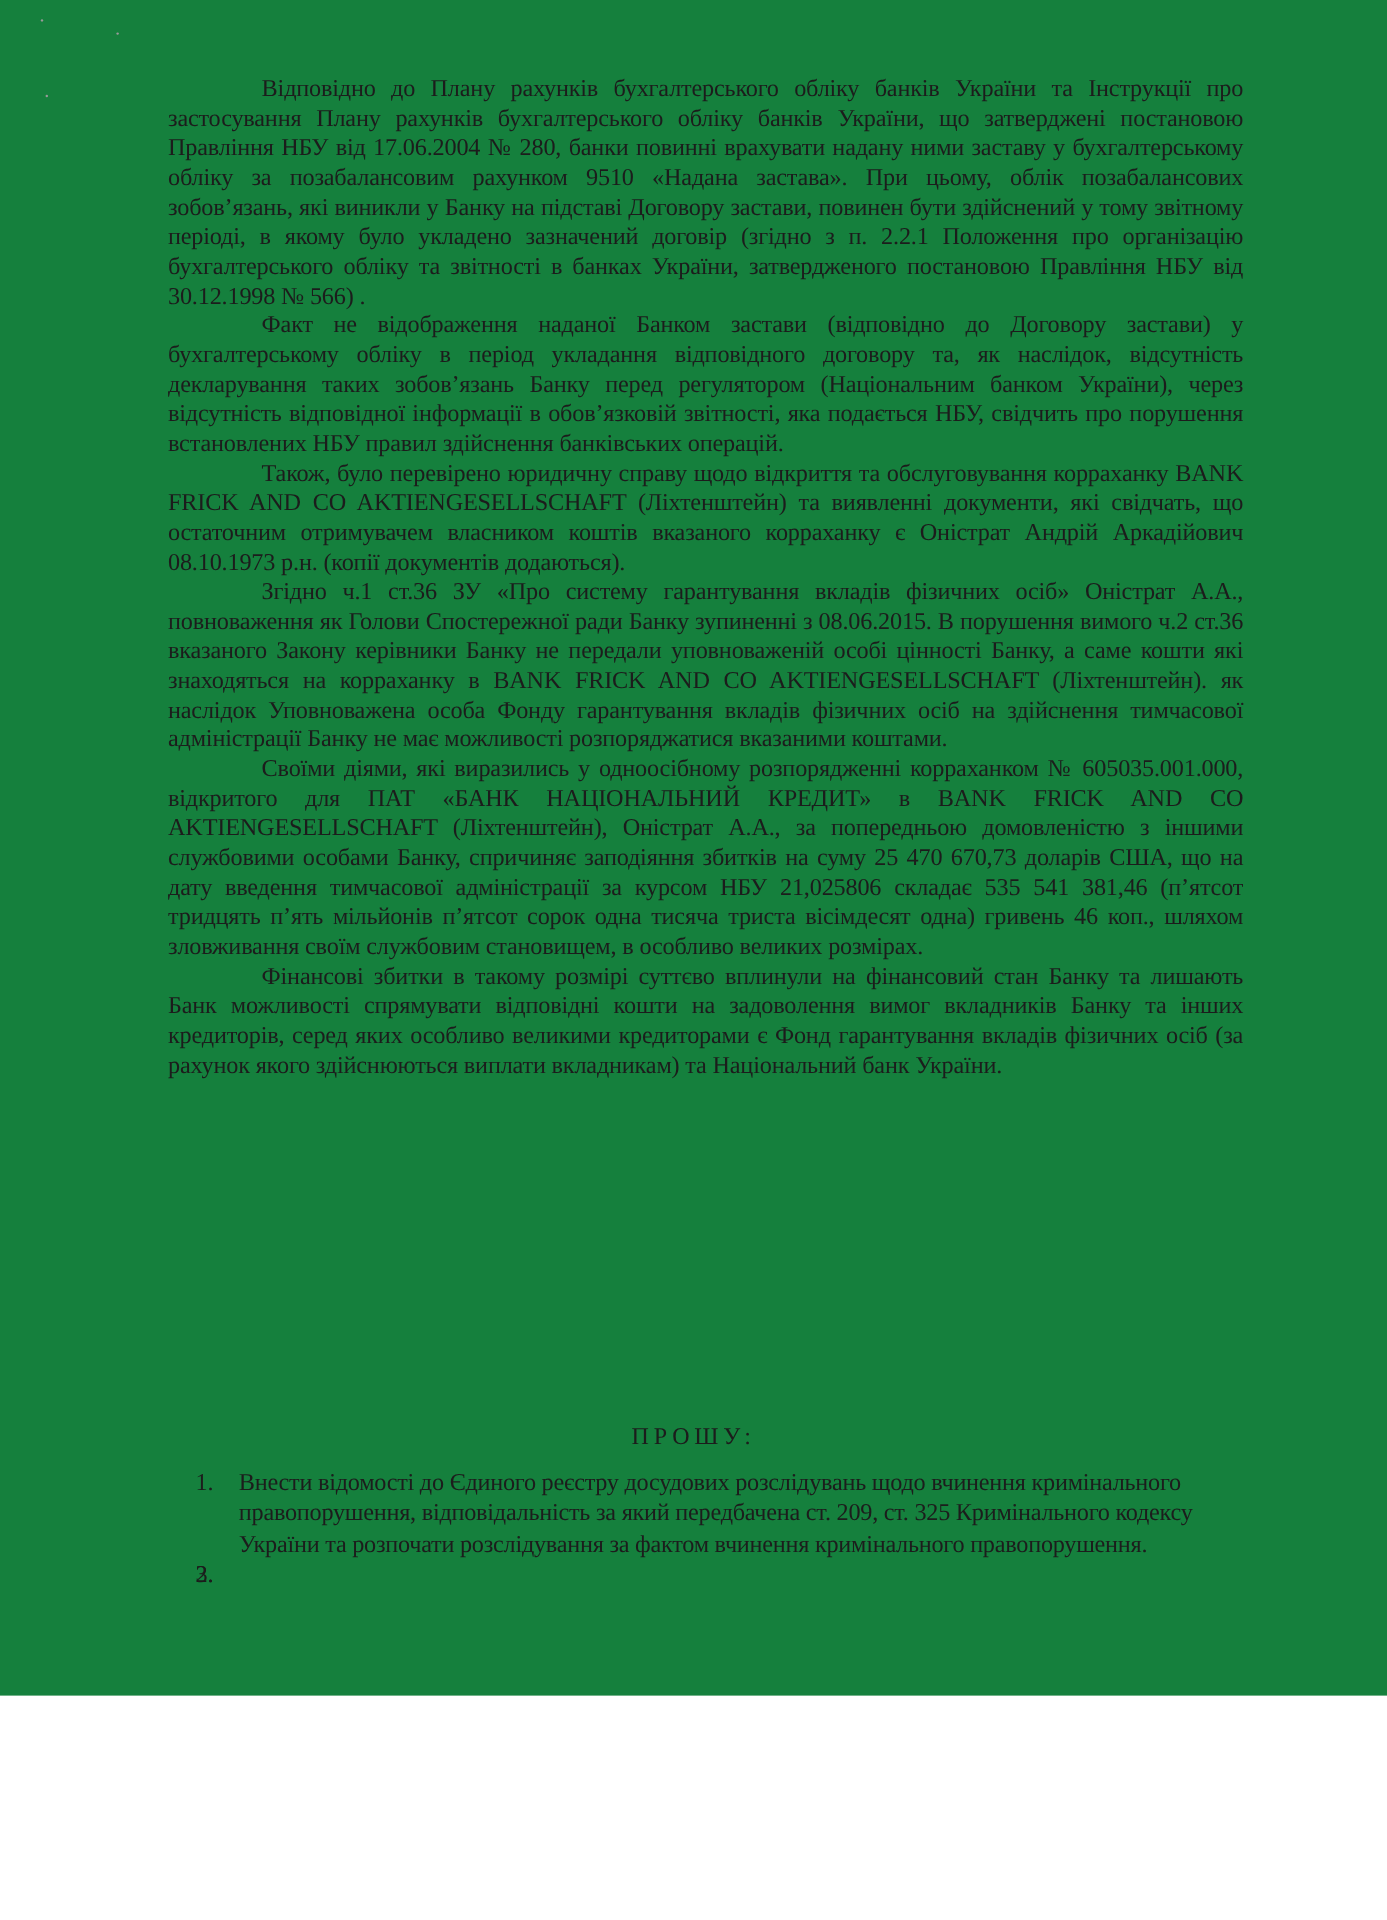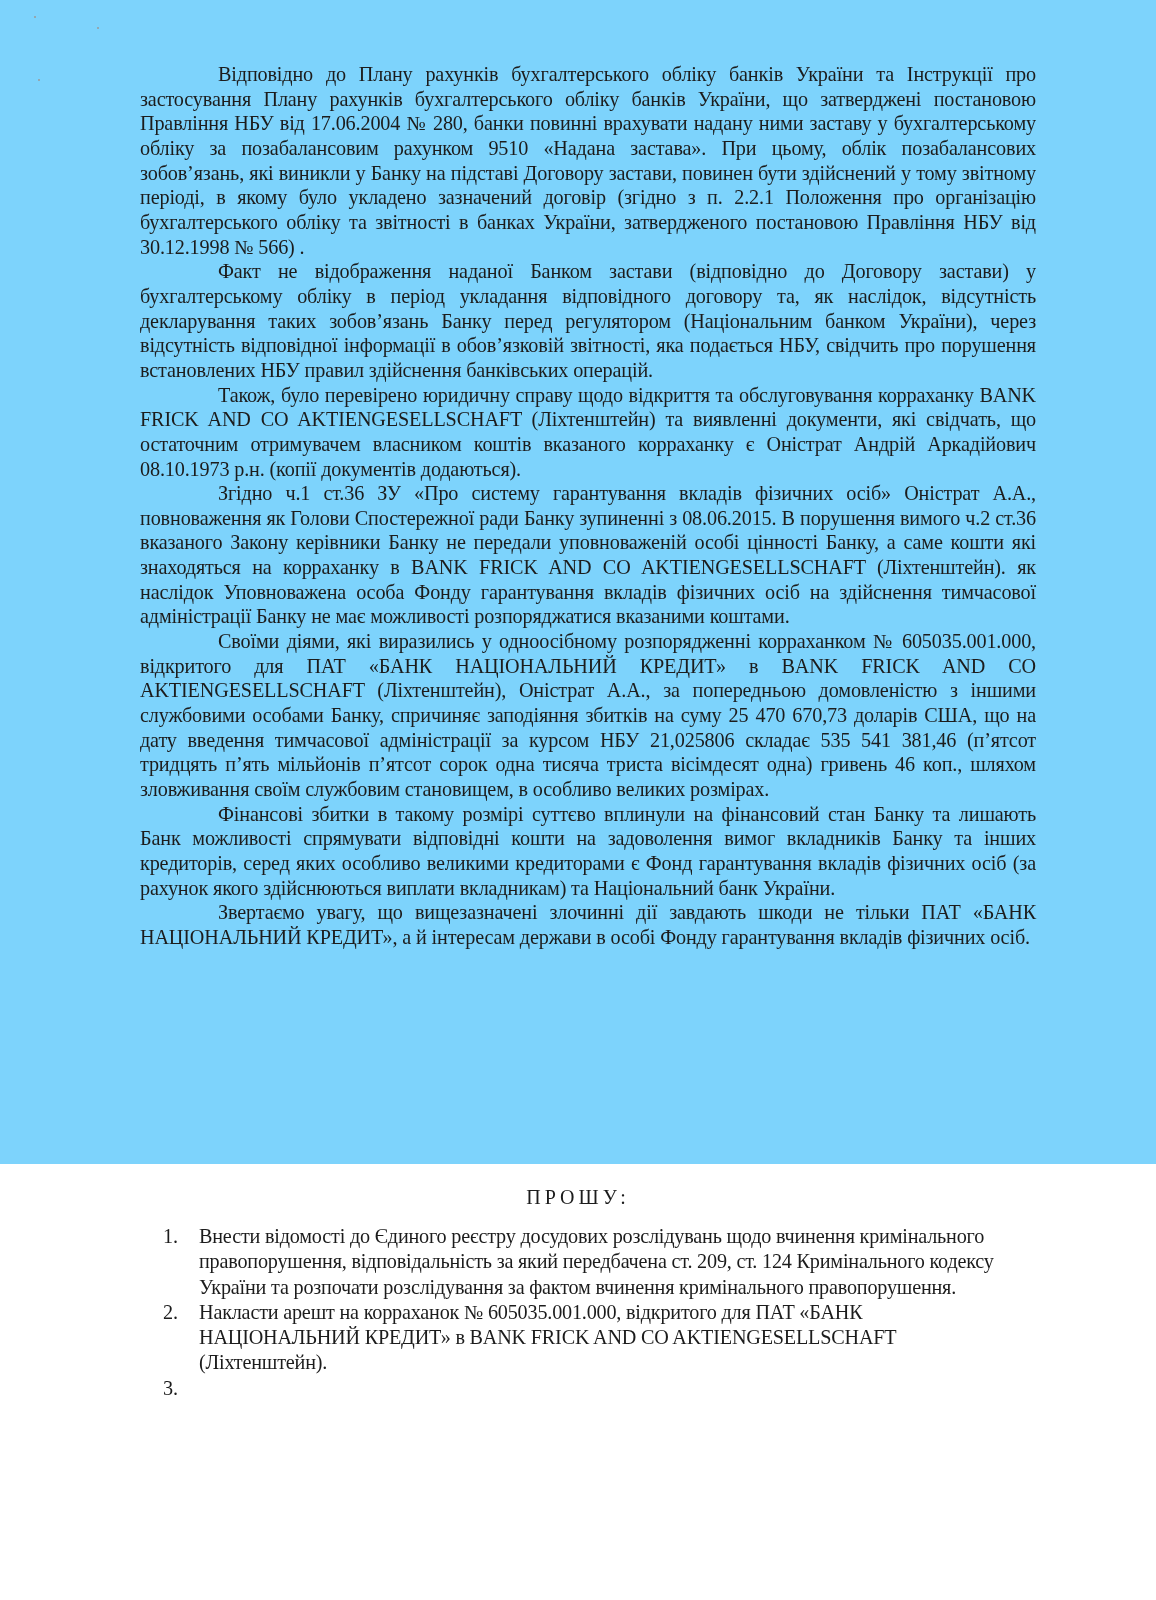--- a/index.html
+++ b/index.html
@@ -1,19 +1,19 @@
 <!DOCTYPE html>
 <html><head>
 <meta charset="utf-8">
 <style>
   html, body { margin: 0; padding: 0; background: #ffffff; }
   body { width: 1156px; height: 1600px; position: relative; overflow: hidden; }
   .page {
-    position: absolute; left: 0; top: 0; width: 1156px; height: 1164px;
-    background: #7dd3fc; color: #1c1c1c;
+    position: absolute; left: 0; top: 0; width: 1156px; height: 1413px;
+    background: #15803d; color: #1c1c1c;
     font-family: "Liberation Serif", "DejaVu Serif", serif;
   }
   .speck { position: absolute; width: 2px; height: 2px; background: #9a9a9a; border-radius: 1px; }
   .body-text {
     position: absolute; left: 140px; top: 62px; width: 896px;
     font-size: 20.2px; line-height: 24.65px;
     text-align: justify; letter-spacing: -0.15px;
   }
   .body-text p { margin: 0; text-indent: 78px; }
   .heading {
@@ -38,32 +38,30 @@
   <span class="speck" style="left:97px;top:27px;"></span>
   <span class="speck" style="left:38px;top:79px;"></span>
 
   <div class="body-text">
     <p>Відповідно до Плану рахунків бухгалтерського обліку банків України та Інструкції про застосування Плану рахунків бухгалтерського обліку банків України, що затверджені постановою Правління НБУ від 17.06.2004 № 280, банки повинні врахувати надану ними заставу у бухгалтерському обліку за позабалансовим рахунком 9510 «Надана застава». При цьому, облік позабалансових зобов’язань, які виникли у Банку на підставі Договору застави, повинен бути здійснений у тому звітному періоді, в якому було укладено зазначений договір (згідно з п. 2.2.1 Положення про організацію бухгалтерського обліку та звітності в банках України, затвердженого постановою Правління НБУ від 30.12.1998 № 566) .</p>
     <p>Факт не відображення наданої Банком застави (відповідно до Договору застави) у бухгалтерському обліку в період укладання відповідного договору та, як наслідок, відсутність декларування таких зобов’язань Банку перед регулятором (Національним банком України), через відсутність відповідної інформації в обов’язковій звітності, яка подається НБУ, свідчить про порушення встановлених НБУ правил здійснення банківських операцій.</p>
     <p>Також, було перевірено юридичну справу щодо відкриття та обслуговування корраханку BANK FRICK AND CO AKTIENGESELLSCHAFT (Ліхтенштейн) та виявленні документи, які свідчать, що остаточним отримувачем власником коштів вказаного корраханку є Оністрат Андрій Аркадійович 08.10.1973 р.н. (копії документів додаються).</p>
     <p>Згідно ч.1 ст.36 ЗУ «Про систему гарантування вкладів фізичних осіб» Оністрат А.А., повноваження як Голови Спостережної ради Банку зупиненні з 08.06.2015. В порушення вимого ч.2 ст.36  вказаного Закону керівники Банку не передали уповноваженій особі цінності Банку, а саме кошти які знаходяться на корраханку в BANK FRICK AND CO AKTIENGESELLSCHAFT (Ліхтенштейн). як наслідок Уповноважена особа Фонду гарантування вкладів фізичних осіб на здійснення тимчасової адміністрації Банку не має можливості розпоряджатися вказаними коштами.</p>
     <p>Своїми діями, які виразились у одноосібному розпорядженні корраханком № 605035.001.000, відкритого для ПАТ «БАНК НАЦІОНАЛЬНИЙ КРЕДИТ» в BANK FRICK AND CO AKTIENGESELLSCHAFT (Ліхтенштейн), Оністрат А.А., за попередньою домовленістю з іншими службовими особами Банку, спричиняє заподіяння збитків на суму 25 470 670,73 доларів США, що на дату введення тимчасової адміністрації за курсом НБУ 21,025806 складає 535 541 381,46 (п’ятсот тридцять п’ять мільйонів п’ятсот сорок одна тисяча триста вісімдесят одна) гривень 46 коп., шляхом зловживання своїм службовим становищем, в особливо великих розмірах.</p>
     <p>Фінансові збитки в такому розмірі суттєво вплинули на фінансовий стан Банку та лишають Банк можливості спрямувати відповідні кошти на задоволення вимог вкладників Банку та інших кредиторів, серед яких особливо великими кредиторами є Фонд гарантування вкладів фізичних осіб (за рахунок якого здійснюються виплати вкладникам) та Національний банк України.</p>
-    <p>Звертаємо увагу, що вищезазначені злочинні дії завдають шкоди не тільки ПАТ «БАНК НАЦІОНАЛЬНИЙ КРЕДИТ», а й інтересам держави в особі Фонду гарантування вкладів фізичних осіб.</p>
   </div>
 
   <div class="heading">ПРОШУ:</div>
 
   <ol class="request-list">
     <li>
       <span class="num">1.</span>
-      <span>Внести відомості до Єдиного реєстру досудових розслідувань щодо вчинення кримінального правопорушення, відповідальність за який передбачена ст. 209, ст. 124 Кримінального кодексу України та розпочати розслідування за фактом вчинення кримінального правопорушення.</span>
+      <span>Внести відомості до Єдиного реєстру досудових розслідувань щодо вчинення кримінального правопорушення, відповідальність за який передбачена ст. 209, ст. 325 Кримінального кодексу України та розпочати розслідування за фактом вчинення кримінального правопорушення.</span>
     </li>
     <li>
       <span class="num">2.</span>
-      <span>Накласти арешт на корраханок № 605035.001.000, відкритого для ПАТ «БАНК НАЦІОНАЛЬНИЙ КРЕДИТ» в BANK FRICK AND CO AKTIENGESELLSCHAFT (Ліхтенштейн).</span>
     </li>
     <li>
       <span class="num">3.</span>
     </li>
   </ol>
 
 </div>
 
 </body></html>

